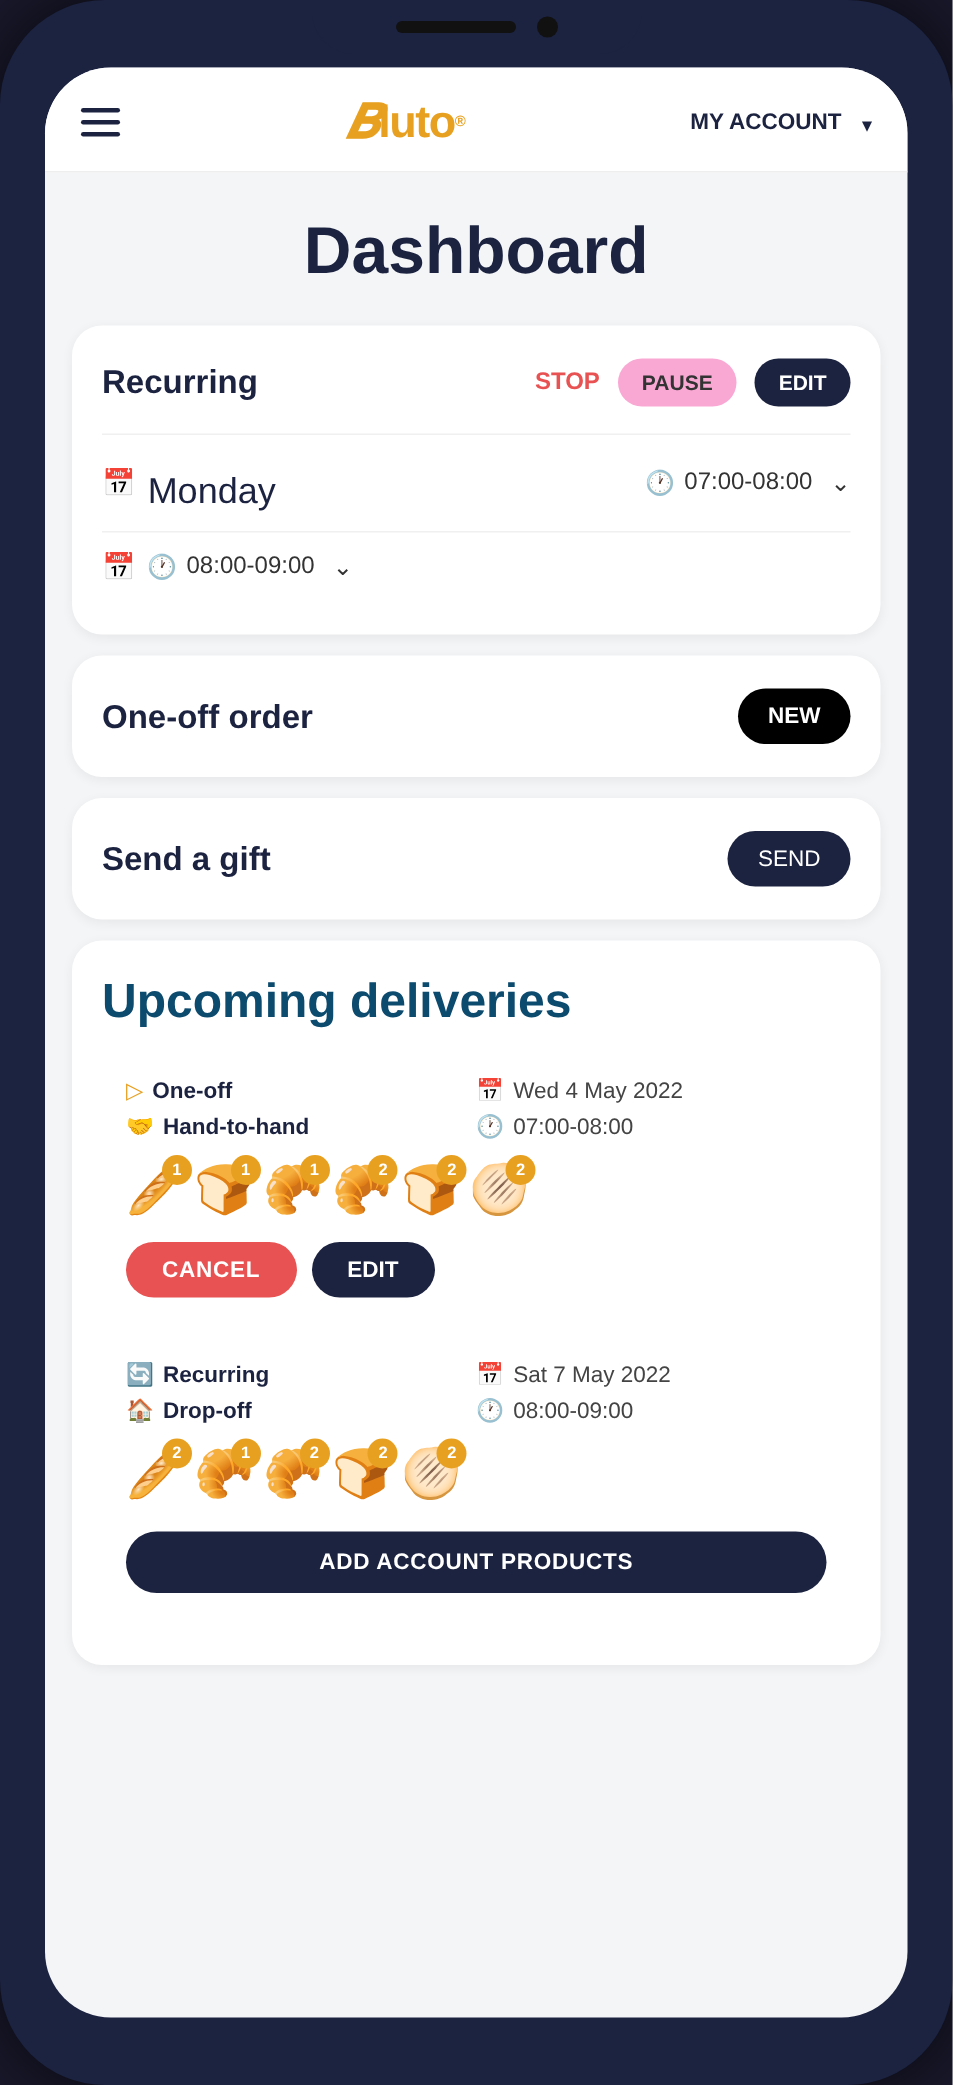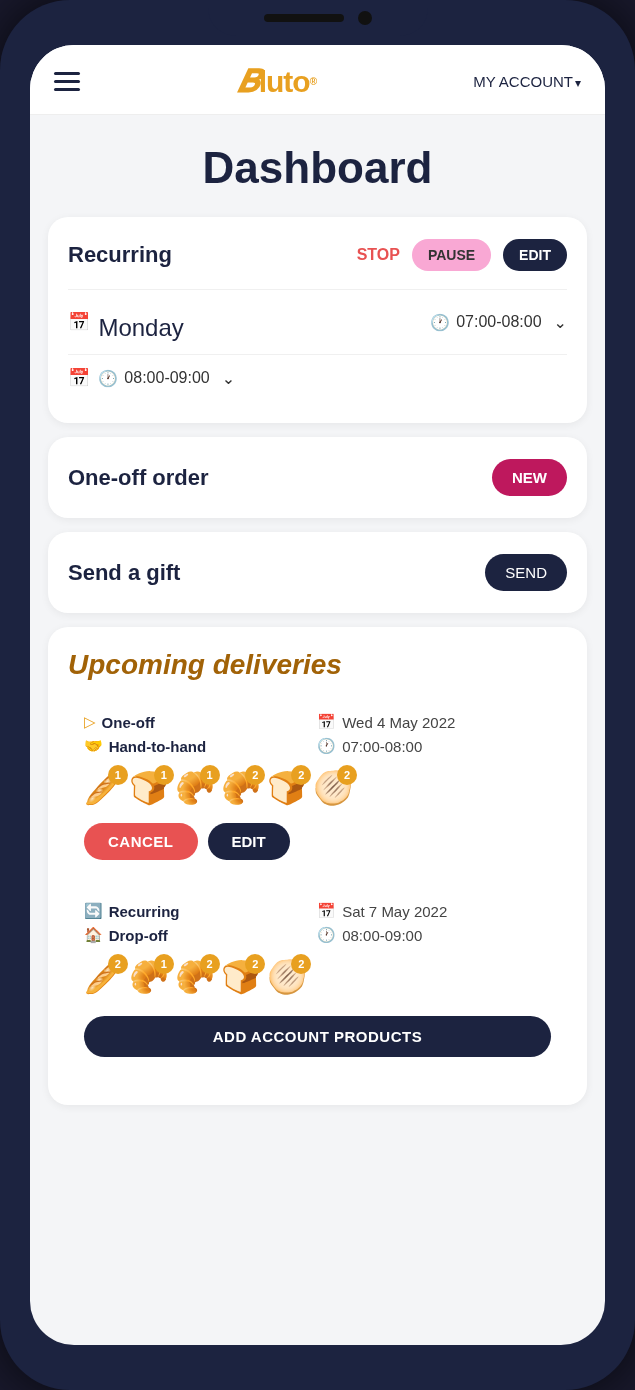--- a/index.html
+++ b/index.html
@@ -107,22 +107,22 @@
 
     .logo-b {
       color: #e8a020;
       font-style: italic;
       font-size: 32px;
     }
 
     .my-account {
       display: flex;
       align-items: flex-end;
-      gap: 2px;
-      font-weight: 400;
+      gap: 14px;
+      font-weight: 700;
       font-size: 15px;
       color: #1c2340;
       cursor: pointer;
     }
 
     .chevron-icon {
       font-size: 12px;
     }
 
     
@@ -245,21 +245,21 @@
       justify-content: space-between;
     }
 
     .one-off-title {
       font-size: 22px;
       font-weight: 700;
       color: #1c2340;
     }
 
     .btn-new {
-      background: #be185d;
+      background: #000000;
       border: none;
       border-radius: 20px;
       padding: 10px 20px;
       font-weight: 700;
       font-size: 15px;
       color: #fff;
       cursor: pointer;
     }
 
     
@@ -281,25 +281,24 @@
       border-radius: 20px;
       padding: 10px 20px;
       font-weight: 400;
       font-size: 15px;
       color: #fff;
       cursor: pointer;
     }
 
     
     .upcoming-title {
-      font-size: 28px;
-      font-weight: 700;
-      color: #a16207;
+      font-size: 32px;
+      font-weight: 700;
+      color: #0c4a6e;
       margin-bottom: 16px;
-      font-style: italic;
     }
 
     .delivery-item {
       background: #fff;
       border-radius: 16px;
       padding: 16px 16px 14px;
       margin-bottom: 12px;
     }
 
     .delivery-meta {

